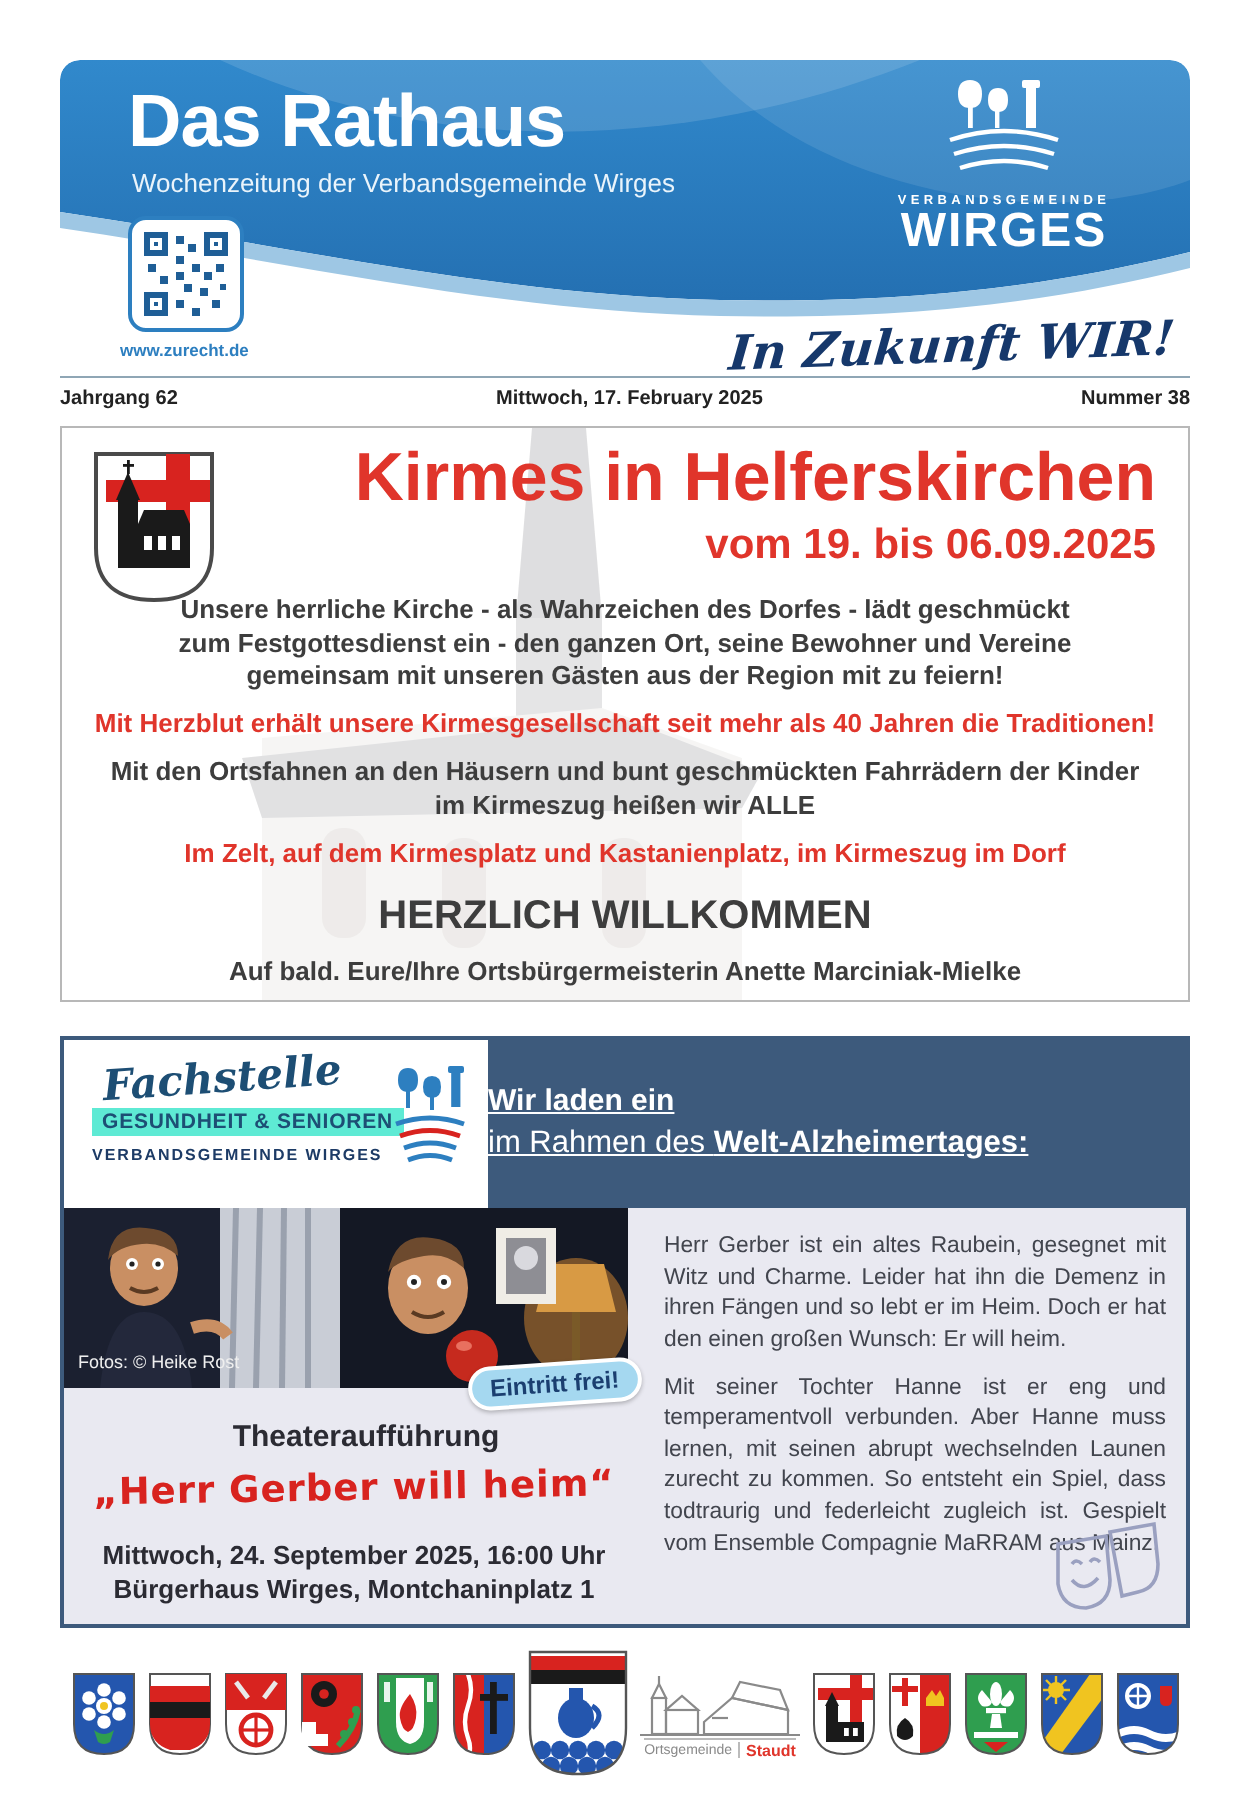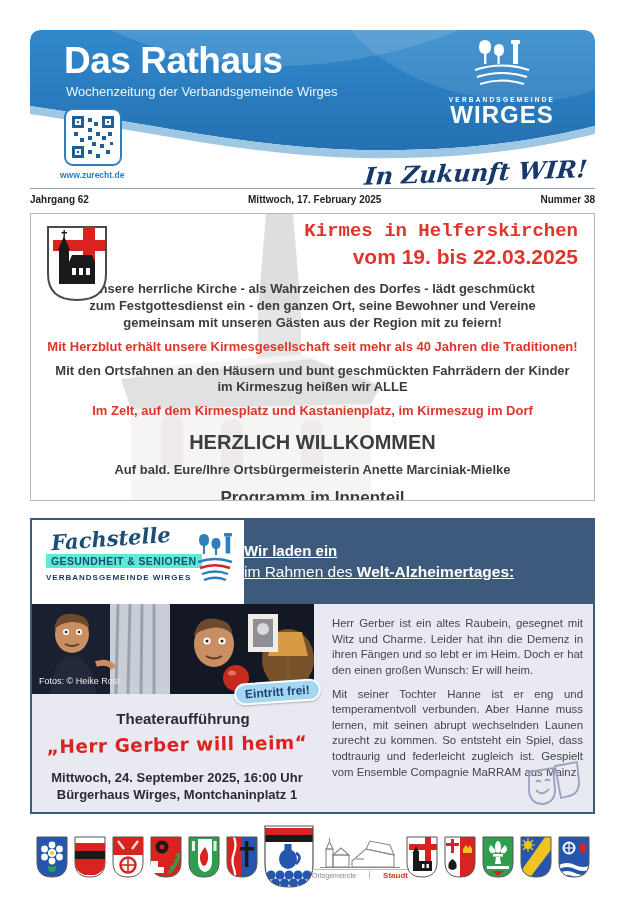--- a/index.html
+++ b/index.html
@@ -22,21 +22,21 @@
   
   .issuebar{position:absolute;left:30px;top:188px;width:565px;border-top:1.5px solid #8fa6b5;
             display:flex;justify-content:space-between;padding-top:5px;font-size:10px;font-weight:700;color:#222;}
 
   
   .kirmes{position:absolute;left:30px;top:213px;width:563px;height:286px;border:1px solid #b8b8b8;background:#fff;overflow:hidden;}
   .church-bg{position:absolute;left:40px;top:0;opacity:.22;}
   .k-arms{position:absolute;left:14px;top:10px;z-index:2;}
   .k-content{position:relative;z-index:1;}
   .k-head{text-align:right;padding:8px 16px 0 95px;color:#e0352b;}
-  .k-title{font-size:19px;font-weight:700;line-height:1.05;font-family:Liberation Mono, monospace;}
+  .k-title{font-size:34px;font-weight:700;line-height:1.05;}
   .k-dates{font-size:21px;font-weight:700;margin-top:3px;}
   .kirmes p{margin:7px auto 0;text-align:center;font-weight:700;font-size:13px;line-height:1.3;color:#3d3d3d;}
   .kirmes p.red{color:#e0352b;}
   .k-p1{max-width:470px;margin-top:12px !important;}
   .k-p3{max-width:520px;}
   .k-p5{font-size:20px !important;color:#e0352b;margin-top:9px !important;}
   .k-p7{font-size:17px !important;margin-top:8px !important;color:#333;}
 
   
   .alz{position:absolute;left:30px;top:518px;width:561px;height:292px;border:2px solid #3d5a7c;background:#e9e9f1;}
@@ -61,21 +61,21 @@
             font-family:"DejaVu Sans",sans-serif;transform:rotate(-1deg);}
   .ev-dt{font-size:13px;font-weight:700;color:#2b2b33;margin-top:15px;}
   .ev-loc{font-size:13px;font-weight:700;color:#2b2b33;margin-top:2px;}
   .panel{position:absolute;left:300px;right:10px;top:4px;bottom:6px;color:#42454e;font-size:11.4px;line-height:1.37;text-align:justify;}
   .panel p{margin:8px 0 0;}
   .masks{position:absolute;right:2px;bottom:0;}
 
   
   .arms-row{position:absolute;left:18px;top:824px;width:590px;height:66px;display:flex;align-items:center;justify-content:center;gap:4px;}
   .staudt{display:flex;flex-direction:column;align-items:center;width:82px;}
-  .staudt-text{display:flex;align-items:center;gap:13px;font-size:7px;color:#8a8a8a;border-top:1px solid #bbb;padding-top:1px;}
+  .staudt-text{display:flex;align-items:center;gap:3px;font-size:7px;color:#8a8a8a;border-top:1px solid #bbb;padding-top:1px;}
   .staudt-text .red{color:#e0352b;font-weight:700;font-size:8px;}
   .staudt-text .sep{width:1px;height:8px;background:#bbb;}
 </style>
 </head>
 <body>
 
 <div class="page">
 
   <header class="masthead">
     <svg class="mast-bg" width="565" height="160" viewBox="0 0 565 160">
@@ -182,21 +182,21 @@
         <rect x="24" y="38" width="26" height="22"></rect>
         <polygon points="24,38 50,38 47,31 27,31"></polygon>
         <rect x="27" y="44" width="4" height="7" fill="#fff"></rect>
           <rect x="34" y="44" width="4" height="7" fill="#fff"></rect>
           <rect x="41" y="44" width="4" height="7" fill="#fff"></rect>
       </g>
     </svg>
     <div class="k-content">
       <div class="k-head">
         <div class="k-title">Kirmes in Helferskirchen</div>
-        <div class="k-dates">vom 19. bis 22.03.2025</div>
+        <div class="k-dates">vom 19. bis 06.09.2025</div>
       </div>
       <p class="k-p1">Unsere herrliche Kirche - als Wahrzeichen des Dorfes - lädt geschmückt zum Festgottesdienst ein - den ganzen Ort, seine Bewohner und Vereine gemeinsam mit unseren Gästen aus der Region mit zu feiern!</p>
       <p class="red">Mit Herzblut erhält unsere Kirmesgesellschaft seit mehr als 40 Jahren die Traditionen!</p>
       <p class="k-p3">Mit den Ortsfahnen an den Häusern und bunt geschmückten Fahrrädern der Kinder im Kirmeszug heißen wir ALLE</p>
       <p class="red">Im Zelt, auf dem Kirmesplatz und Kastanienplatz, im Kirmeszug im Dorf</p>
       <p class="k-p5">HERZLICH WILLKOMMEN</p>
       <p>Auf bald. Eure/Ihre Ortsbürgermeisterin Anette Marciniak-Mielke</p>
       <p class="k-p7">Programm im Innenteil</p>
     </div>
   </section>

